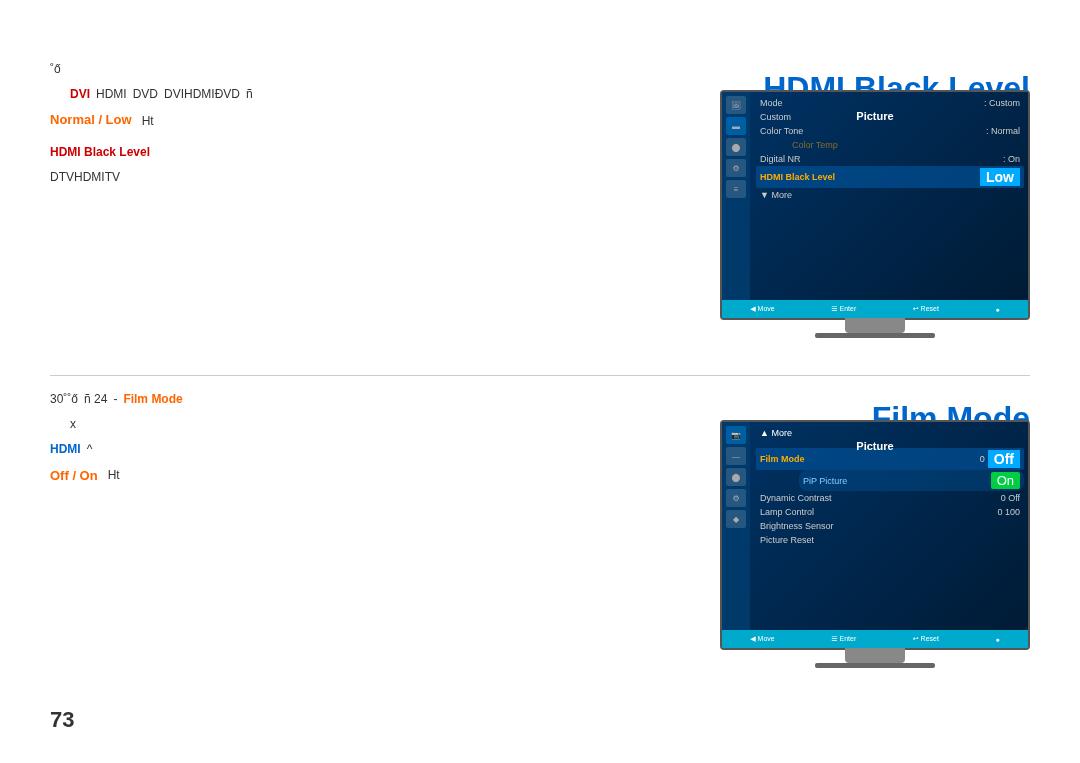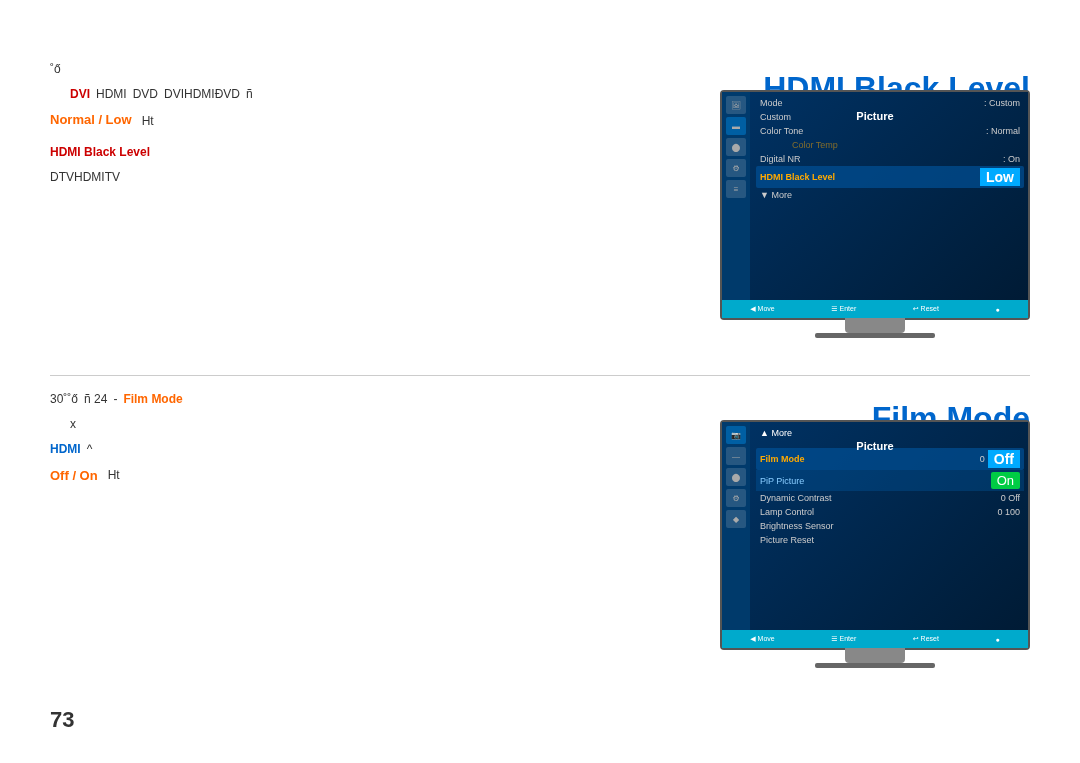--- a/index.html
+++ b/index.html
@@ -394,21 +394,21 @@
         </div>
 
         <div class="menu-row highlighted" style="background: rgba(0,80,150,0.7); border-radius:2px;">
           <span class="menu-row-label" style="color:#ffaa00; font-weight:bold;">Film Mode</span>
           <span style="display:flex; gap:3px; align-items:center;">
             <span style="color:#ccc; font-size:9px;">0</span>
             <span class="value-highlight">Off</span>
           </span>
         </div>
 
-        <div class="menu-row" style="background: rgba(0,100,180,0.3); border-radius:0;">
+        <div class="menu-row" style="background: rgba(0,100,180,0.3); border-radius:8px;margin-left:43px;">
           <span class="menu-row-label" style="color:#88ccff;">PiP Picture</span>
           <span class="value-highlight-on">On</span>
         </div>
         <div class="menu-row">
           <span class="menu-row-label">Dynamic Contrast</span>
           <span class="menu-row-value">0 Off</span>
         </div>
         <div class="menu-row">
           <span class="menu-row-label">Lamp Control</span>
           <span class="menu-row-value">0 100</span>

